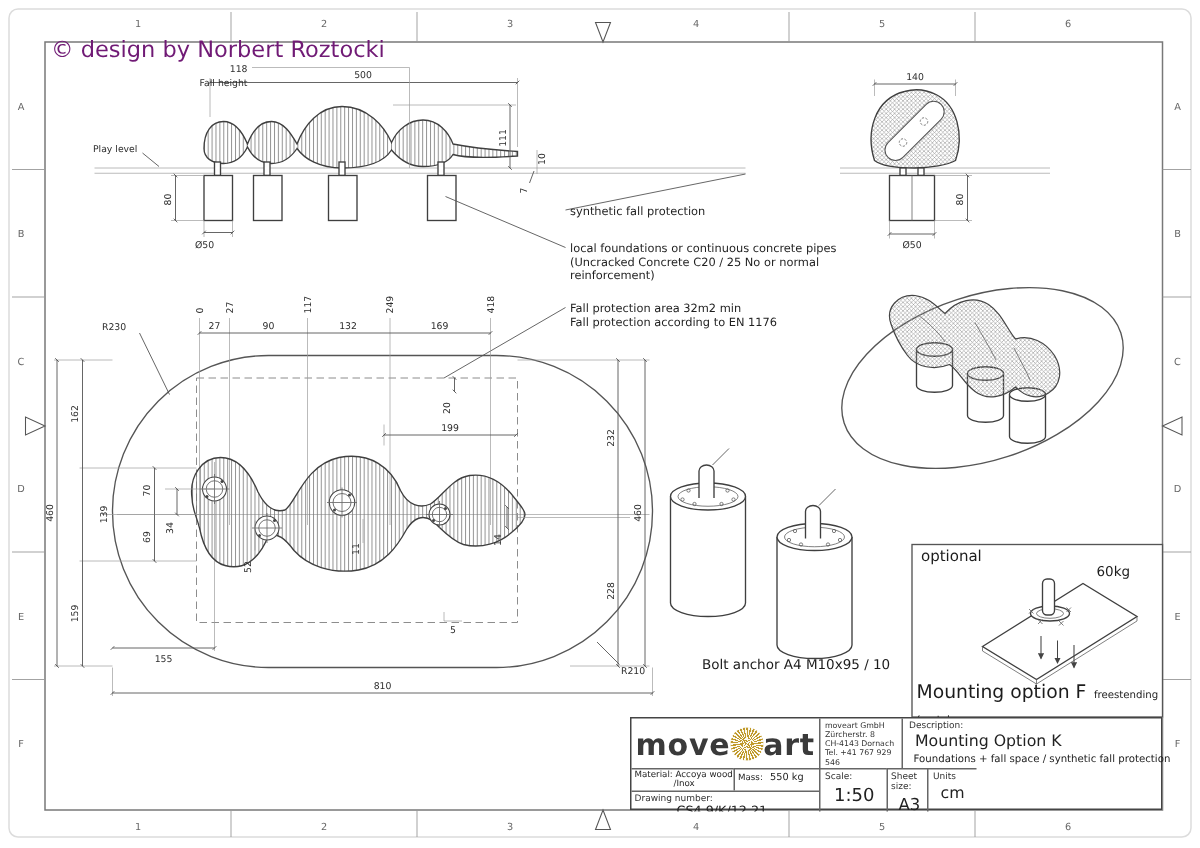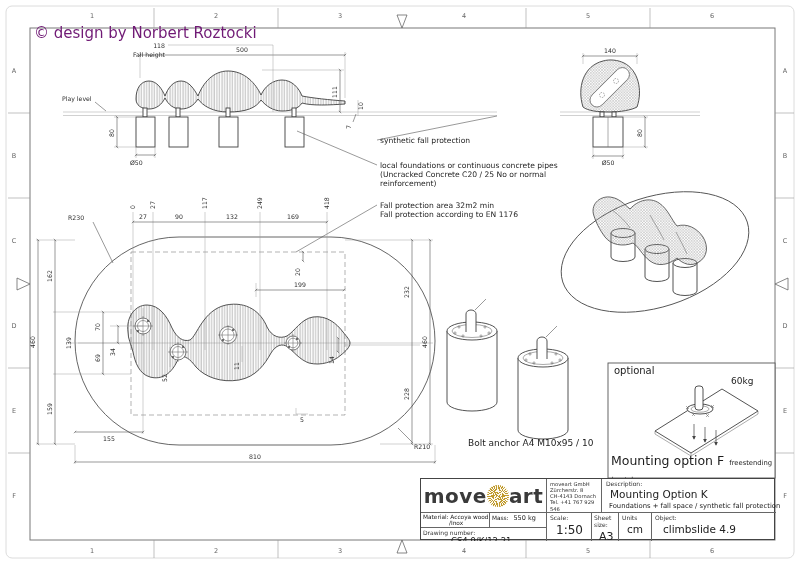--- a/index.html
+++ b/index.html
@@ -393,19 +393,15 @@
     <div class="val">1:50</div>
   </div>
   <div class="cell bt bl" id="tb-sheet">
     <span class="lab">Sheet size:</span>
     <div class="val">A3</div>
   </div>
   <div class="cell bt bl" id="tb-units">
     <span class="lab">Units</span>
     <div class="val">cm</div>
   </div>
-  <div class="cell bt bl" id="tb-object">
-    <span class="lab">Object:</span>
-    <div class="val">climbslide 4.9</div>
-  </div>
 </div>
 
 </div>
 
 </body></html>

